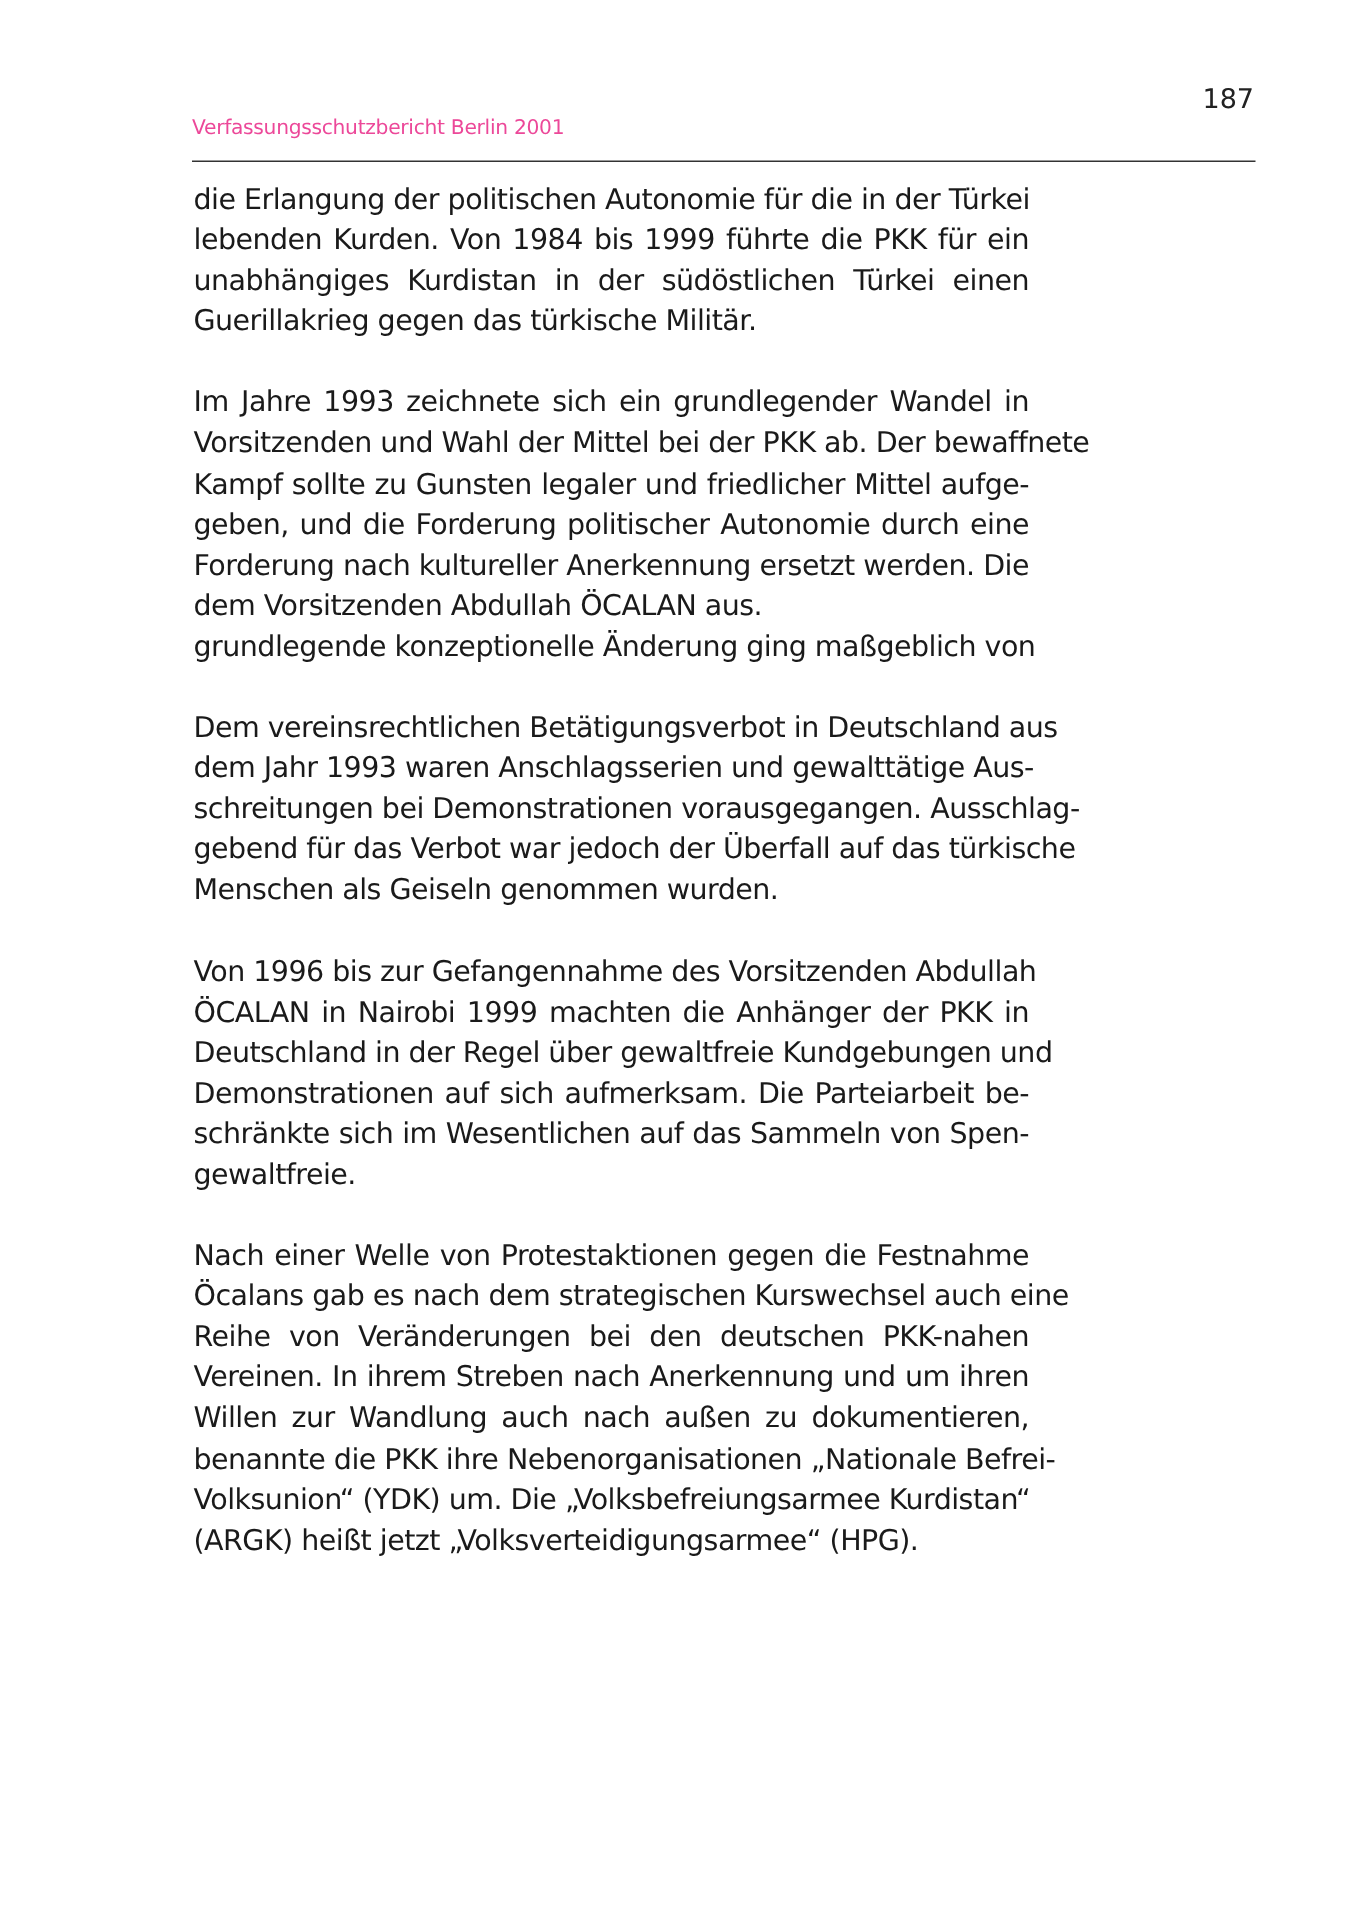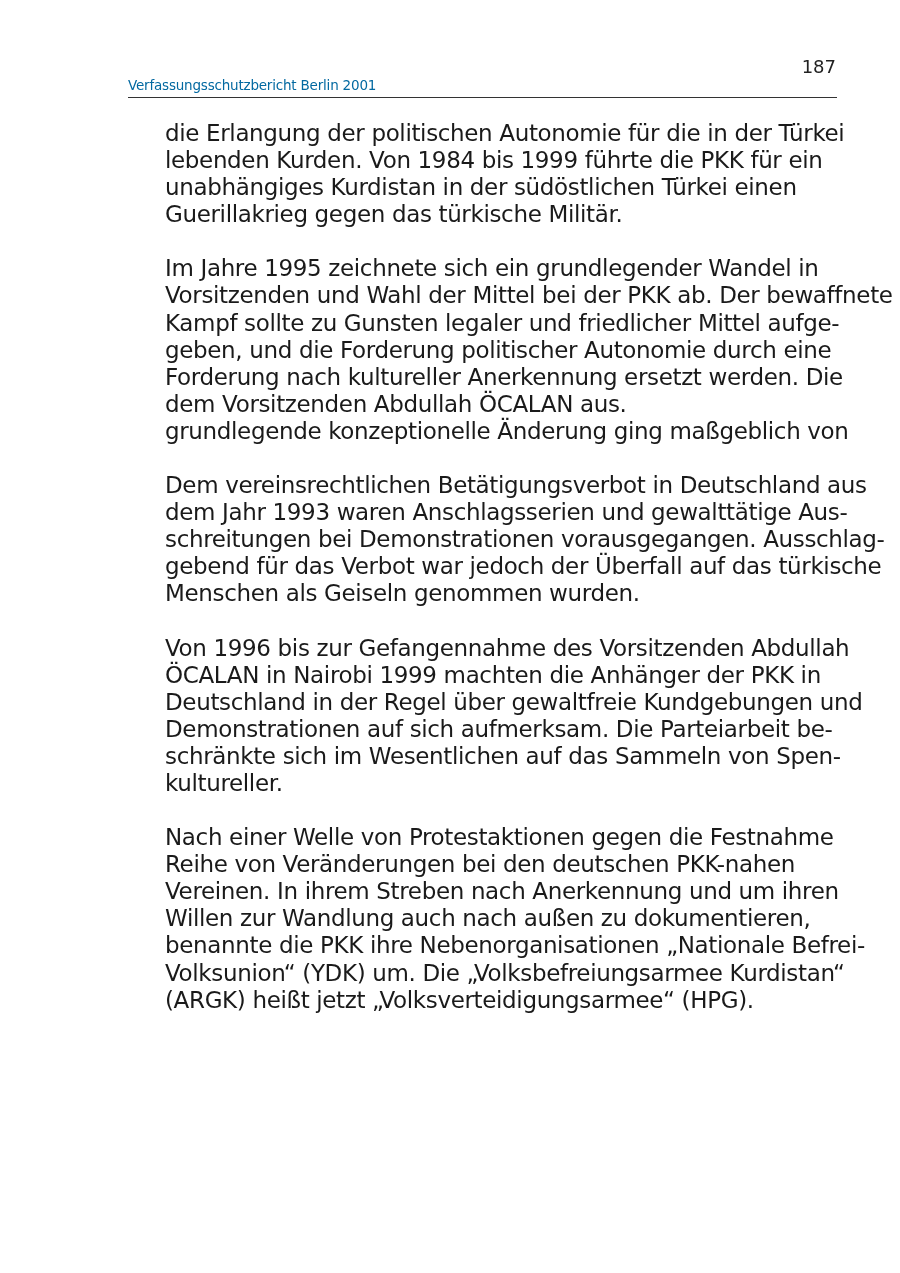--- a/index.html
+++ b/index.html
@@ -1,26 +1,26 @@
 <!DOCTYPE html>
 <html><head>
 <meta charset="utf-8">
 <style>
   html, body { margin: 0; padding: 0; background: #ffffff; }
   body { width: 900px; height: 1273px; position: relative; overflow: hidden;
          font-family: "DejaVu Sans", "Liberation Sans", sans-serif; color: #1a1a1a; }
   .page-number { position: absolute; top: 56px; right: 64px; font-size: 18px; color: #222; }
   .running-header { position: absolute; top: 77px; left: 128px; width: 709px;
-         font-size: 13.5px; color: #0369a1; border-bottom: 1px solid #333; padding-bottom: 4px;
+         font-size: 13.5px; color: #ec4899; border-bottom: 1px solid #333; padding-bottom: 14px;
          letter-spacing: -0.2px; }
   .body-text { position: absolute; left: 129px; top: 120px; width: 557px; }
   .paragraph { margin: 0 0 27px 0; }
-  .line { display: block; font-size: 23px; line-height: 27.1px; height: 27.1px;
+  .line { display: block; font-size: 19px; line-height: 27.1px; height: 27.1px;
           text-align: justify; text-align-last: justify; white-space: nowrap;
-          letter-spacing: -0.35px; word-spacing: 0px; margin-left: 36px; }
+          letter-spacing: -0.35px; word-spacing: 0px; }
   .line.last { text-align-last: left; }
   .line > span { display: block; text-align: justify; text-align-last: justify; }
   .line.last > span { text-align-last: left; }
 </style>
 </head>
 <body>
 
 <div class="page-number">187</div>
 <div class="running-header">Verfassungsschutzbericht Berlin 2001</div>
 
@@ -34,21 +34,21 @@
       </span>
     <span class="line">
         <span>unabhängiges Kurdistan in der südöstlichen Türkei einen</span>
       </span>
     <span class="line last">
         <span>Guerillakrieg gegen das türkische Militär.</span>
       </span>
   </p>
   <p class="paragraph">
     <span class="line">
-        <span>Im Jahre 1995 zeichnete sich ein grundlegender Wandel in</span>
+        <span>Im Jahre 1993 zeichnete sich ein grundlegender Wandel in</span>
       </span>
     <span class="line">
         <span>Vorsitzenden und Wahl der Mittel bei der PKK ab. Der bewaffnete</span>
       </span>
     <span class="line">
         <span>Kampf sollte zu Gunsten legaler und friedlicher Mittel aufge-</span>
       </span>
     <span class="line">
         <span>geben, und die Forderung politischer Autonomie durch eine</span>
       </span>
@@ -89,26 +89,29 @@
     <span class="line">
         <span>Deutschland in der Regel über gewaltfreie Kundgebungen und</span>
       </span>
     <span class="line">
         <span>Demonstrationen auf sich aufmerksam. Die Parteiarbeit be-</span>
       </span>
     <span class="line">
         <span>schränkte sich im Wesentlichen auf das Sammeln von Spen-</span>
       </span>
     <span class="line last">
-        <span>kultureller.</span>
+        <span>gewaltfreie.</span>
       </span>
   </p>
   <p class="paragraph">
     <span class="line">
         <span>Nach einer Welle von Protestaktionen gegen die Festnahme</span>
+      </span>
+    <span class="line">
+        <span>Öcalans gab es nach dem strategischen Kurswechsel auch eine</span>
       </span>
     <span class="line">
         <span>Reihe von Veränderungen bei den deutschen PKK-nahen</span>
       </span>
     <span class="line">
         <span>Vereinen. In ihrem Streben nach Anerkennung und um ihren</span>
       </span>
     <span class="line">
         <span>Willen zur Wandlung auch nach außen zu dokumentieren,</span>
       </span>

